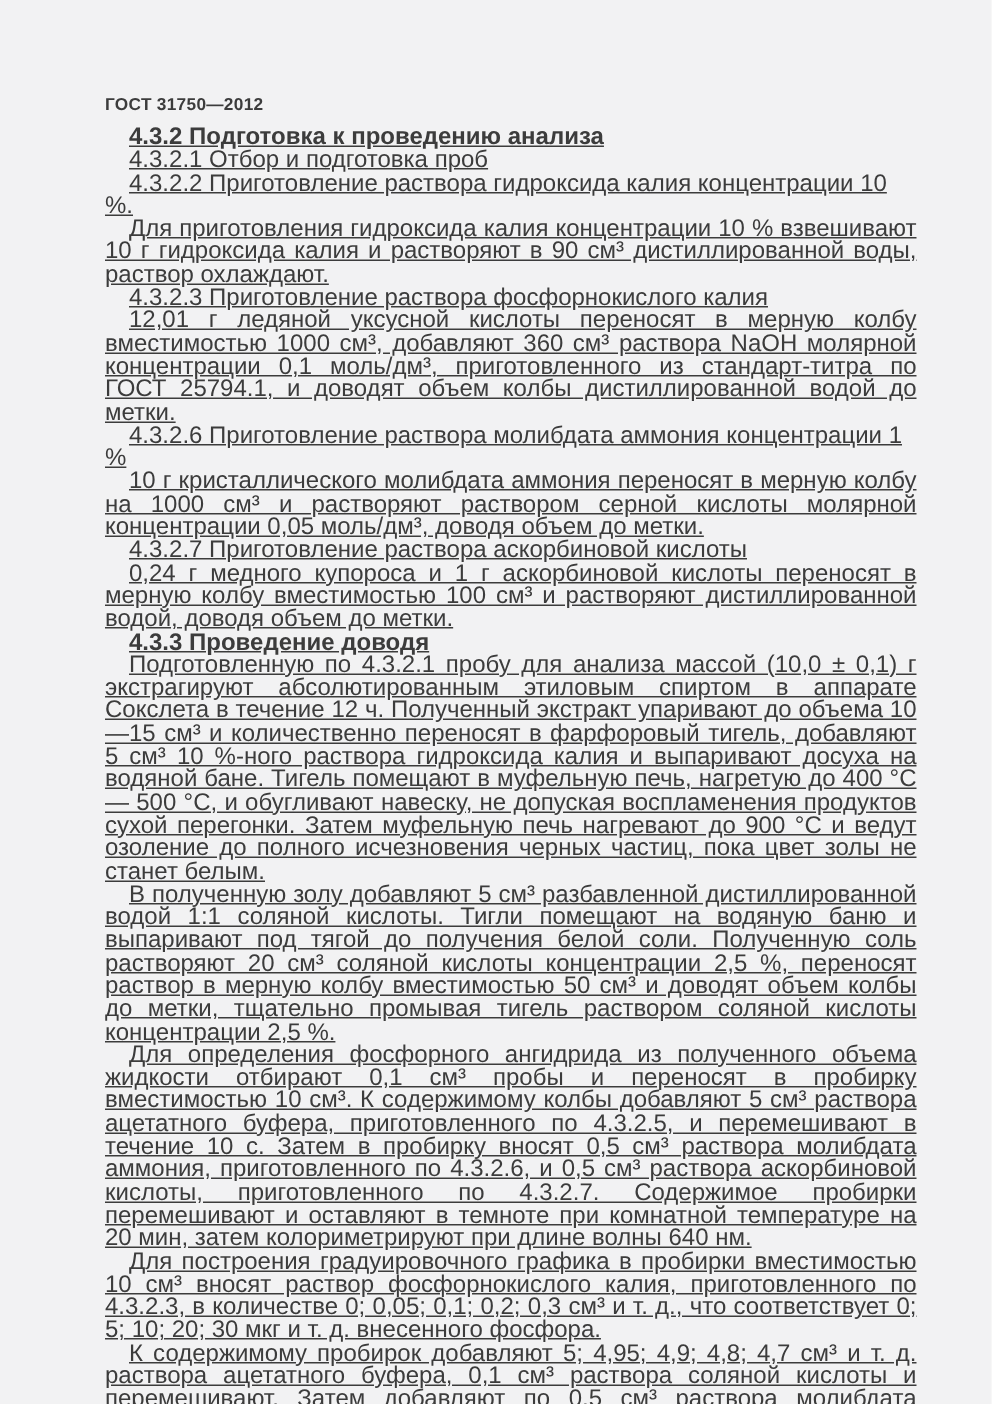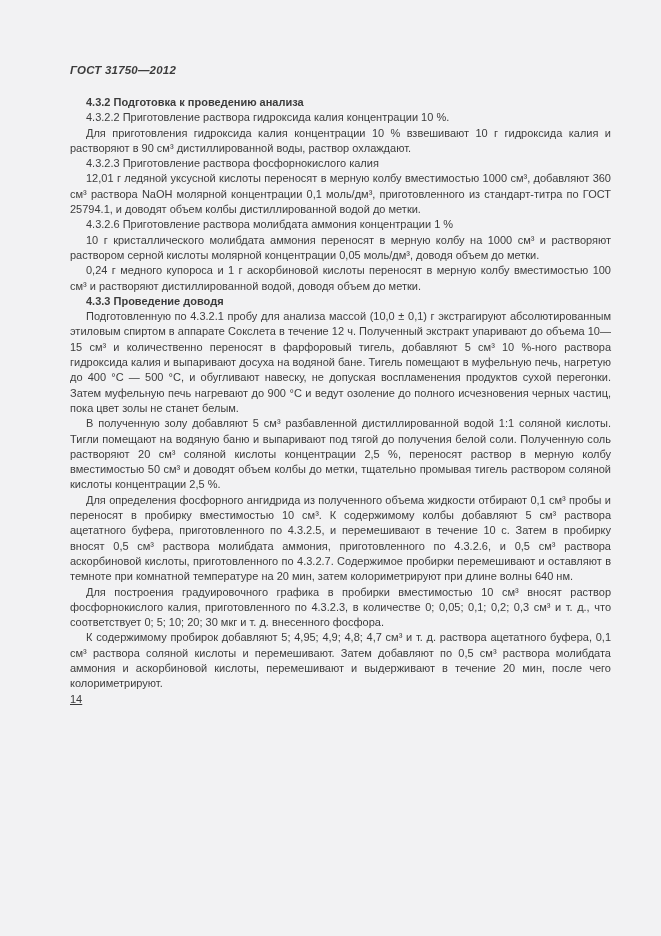--- a/index.html
+++ b/index.html
@@ -18,30 +18,30 @@
   .textblock {
     position: absolute;
     left: 70px;
     top: 63px;
     width: 541px;
   }
   .doc-header {
     font-size: 11.5px;
     font-weight: bold;
     line-height: 15px;
-    margin-bottom: 17px;
+    margin-bottom: 6px;
     letter-spacing: 0.2px;
-    font-style: italic;
   }
   .paragraphs p {
     margin: 0;
-    font-size: 11px;
+    font-size: 16px;
     line-height: 15.3px;
     text-indent: 16px;
     text-align: justify;
+    text-decoration: underline;
   }
   .paragraphs p.heading {
     font-weight: bold;
     text-align: left;
   }
   .paragraphs p.sub {
     text-align: left;
   }
   .page-number {
     font-size: 11px;
@@ -50,26 +50,28 @@
   }
 </style>
 </head>
 <body>
 
 <div class="sheet" style="background: rgb(242, 242, 243); color: rgb(60, 60, 60);">
   <div class="textblock">
     <div class="doc-header">ГОСТ 31750—2012</div>
     <div class="paragraphs">
         <p class="heading">4.3.2 Подготовка к проведению анализа</p>
+        <p class="sub">4.3.2.1 Отбор и подготовка проб</p>
         <p class="sub">4.3.2.2 Приготовление раствора гидроксида калия концентрации 10 %.</p>
         <p class="body">Для приготовления гидроксида калия концентрации 10 % взвешивают 10 г гидроксида калия и растворяют в 90 см³ дистиллированной воды, раствор охлаждают.</p>
         <p class="sub">4.3.2.3 Приготовление раствора фосфорнокислого калия</p>
         <p class="body">12,01 г ледяной уксусной кислоты переносят в мерную колбу вместимостью 1000 см³, добавляют 360 см³ раствора NaOH молярной концентрации 0,1 моль/дм³, приготовленного из стандарт-титра по ГОСТ 25794.1, и доводят объем колбы дистиллированной водой до метки.</p>
         <p class="sub">4.3.2.6 Приготовление раствора молибдата аммония концентрации 1 %</p>
         <p class="body">10 г кристаллического молибдата аммония переносят в мерную колбу на 1000 см³ и растворяют раствором серной кислоты молярной концентрации 0,05 моль/дм³, доводя объем до метки.</p>
+        <p class="sub">4.3.2.7 Приготовление раствора аскорбиновой кислоты</p>
         <p class="body">0,24 г медного купороса и 1 г аскорбиновой кислоты переносят в мерную колбу вместимостью 100 см³ и растворяют дистиллированной водой, доводя объем до метки.</p>
         <p class="heading">4.3.3 Проведение доводя</p>
         <p class="body">Подготовленную по 4.3.2.1 пробу для анализа массой (10,0 ± 0,1) г экстрагируют абсолютированным этиловым спиртом в аппарате Сокслета в течение 12 ч. Полученный экстракт упаривают до объема 10—15 см³ и количественно переносят в фарфоровый тигель, добавляют 5 см³ 10 %-ного раствора гидроксида калия и выпаривают досуха на водяной бане. Тигель помещают в муфельную печь, нагретую до 400 °С — 500 °С, и обугливают навеску, не допуская воспламенения продуктов сухой перегонки. Затем муфельную печь нагревают до 900 °С и ведут озоление до полного исчезновения черных частиц, пока цвет золы не станет белым.</p>
         <p class="body">В полученную золу добавляют 5 см³ разбавленной дистиллированной водой 1:1 соляной кислоты. Тигли помещают на водяную баню и выпаривают под тягой до получения белой соли. Полученную соль растворяют 20 см³ соляной кислоты концентрации 2,5 %, переносят раствор в мерную колбу вместимостью 50 см³ и доводят объем колбы до метки, тщательно промывая тигель раствором соляной кислоты концентрации 2,5 %.</p>
         <p class="body">Для определения фосфорного ангидрида из полученного объема жидкости отбирают 0,1 см³ пробы и переносят в пробирку вместимостью 10 см³. К содержимому колбы добавляют 5 см³ раствора ацетатного буфера, приготовленного по 4.3.2.5, и перемешивают в течение 10 с. Затем в пробирку вносят 0,5 см³ раствора молибдата аммония, приготовленного по 4.3.2.6, и 0,5 см³ раствора аскорбиновой кислоты, приготовленного по 4.3.2.7. Содержимое пробирки перемешивают и оставляют в темноте при комнатной температуре на 20 мин, затем колориметрируют при длине волны 640 нм.</p>
         <p class="body">Для построения градуировочного графика в пробирки вместимостью 10 см³ вносят раствор фосфорнокислого калия, приготовленного по 4.3.2.3, в количестве 0; 0,05; 0,1; 0,2; 0,3 см³ и т. д., что соответствует 0; 5; 10; 20; 30 мкг и т. д. внесенного фосфора.</p>
         <p class="body">К содержимому пробирок добавляют 5; 4,95; 4,9; 4,8; 4,7 см³ и т. д. раствора ацетатного буфера, 0,1 см³ раствора соляной кислоты и перемешивают. Затем добавляют по 0,5 см³ раствора молибдата аммония и аскорбиновой кислоты, перемешивают и выдерживают в течение 20 мин, после чего колориметрируют.</p>
       </div>
     <div class="page-number">14</div>
   </div>

